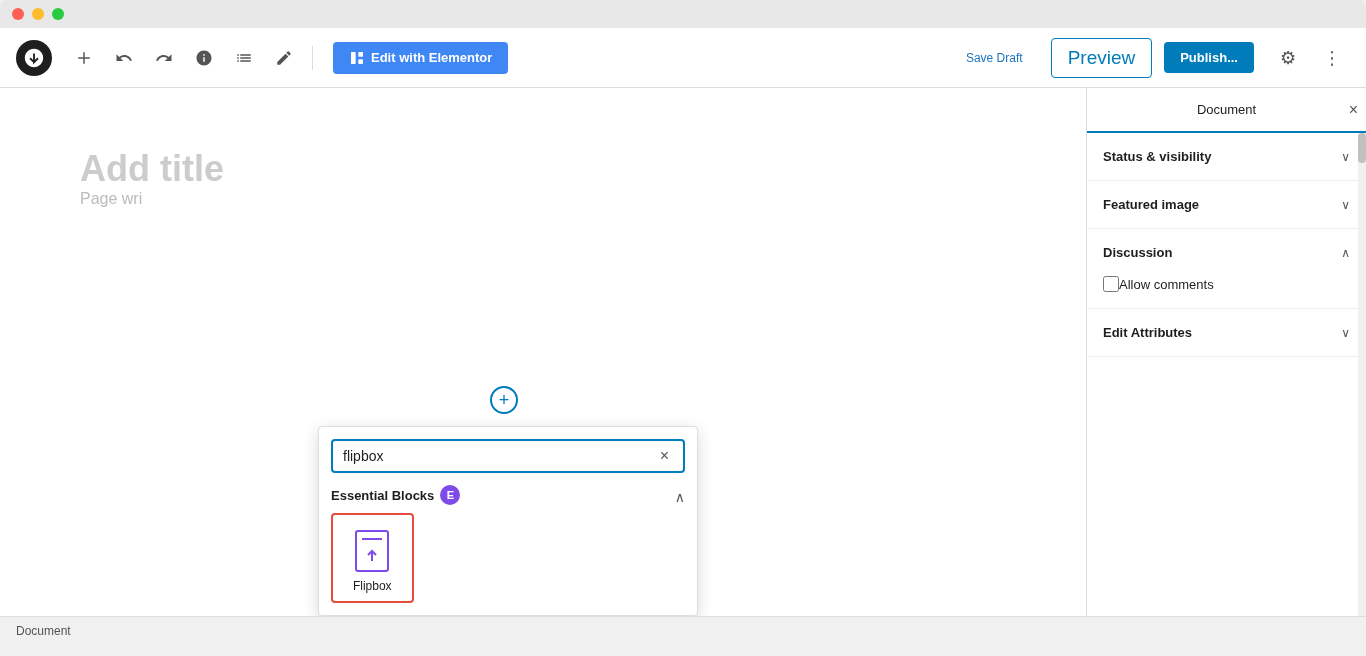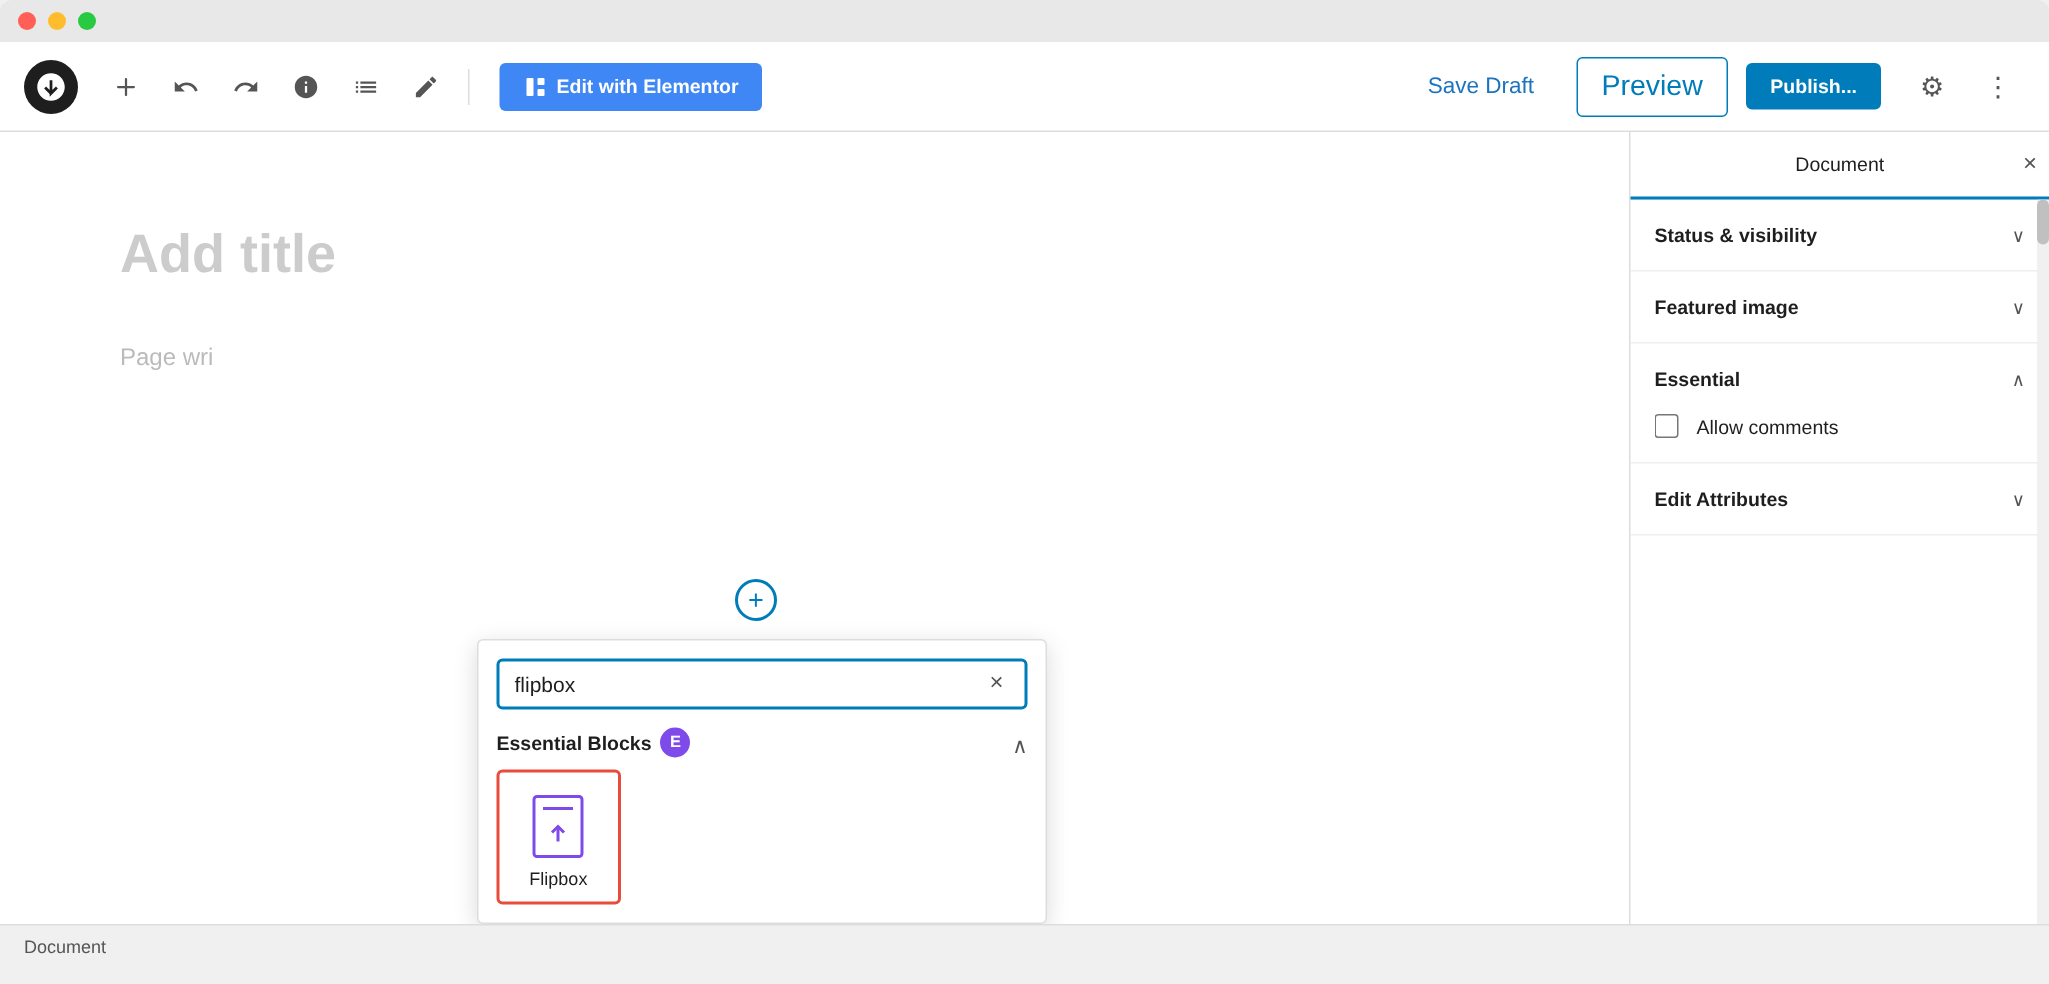--- a/index.html
+++ b/index.html
@@ -70,21 +70,21 @@
       font-weight: 600;
       cursor: pointer;
       display: flex; align-items: center; gap: 6px;
       margin-left: 8px;
     }
     .toolbar-spacer { flex: 1; }
     .save-draft-btn {
       background: transparent;
       border: none;
       color: #1e73be;
-      font-size: 15px;
+      font-size: 12px;
       cursor: pointer;
       padding: 8px 12px;
     }
     .preview-btn {
       background: transparent;
       border: 1px solid #007cba;
       color: #007cba;
       border-radius: 4px;
       padding: 8px 16px;
       font-size: 19px;
@@ -137,21 +137,20 @@
       flex-direction: column;
     }
     .editor-inner {
       padding: 60px 80px 40px;
       flex: 1;
     }
     .add-title {
       font-size: 36px;
       font-weight: 700;
       color: #ccc;
-      margin-bottom: 40px;
     }
     .start-writing {
       font-size: 16px;
       color: #999;
       margin-bottom: 16px;
     }
     .start-writing2 {
       font-size: 16px;
       color: #bbb;
     }
@@ -349,21 +348,21 @@
       font-size: 12px;
       color: #555;
     }
 
     .discussion-content {
       padding: 0 16px 16px;
     }
     .checkbox-row {
       display: flex;
       align-items: center;
-      gap: 12px;
+      gap: 0;
     }
     .checkbox-row input[type="checkbox"] {
       width: 16px; height: 16px;
     }
     .checkbox-label {
       font-size: 13px;
       color: #1e1e1e;
     }
 
     
@@ -508,21 +507,21 @@
 
         <div class="sidebar-section">
           <div class="sidebar-section-header">
             <span class="sidebar-section-title">Featured image</span>
             <button class="sidebar-section-toggle">∨</button>
           </div>
         </div>
 
         <div class="sidebar-section">
           <div class="sidebar-section-header">
-            <span class="sidebar-section-title">Essential</span>
+            <span class="sidebar-section-title">Discussion</span>
             <button class="sidebar-section-toggle">∧</button>
           </div>
           <div class="discussion-content">
             <div class="checkbox-row">
               <input type="checkbox" style="">
               <span class="checkbox-label">Allow comments</span>
             </div>
           </div>
         </div>
 

